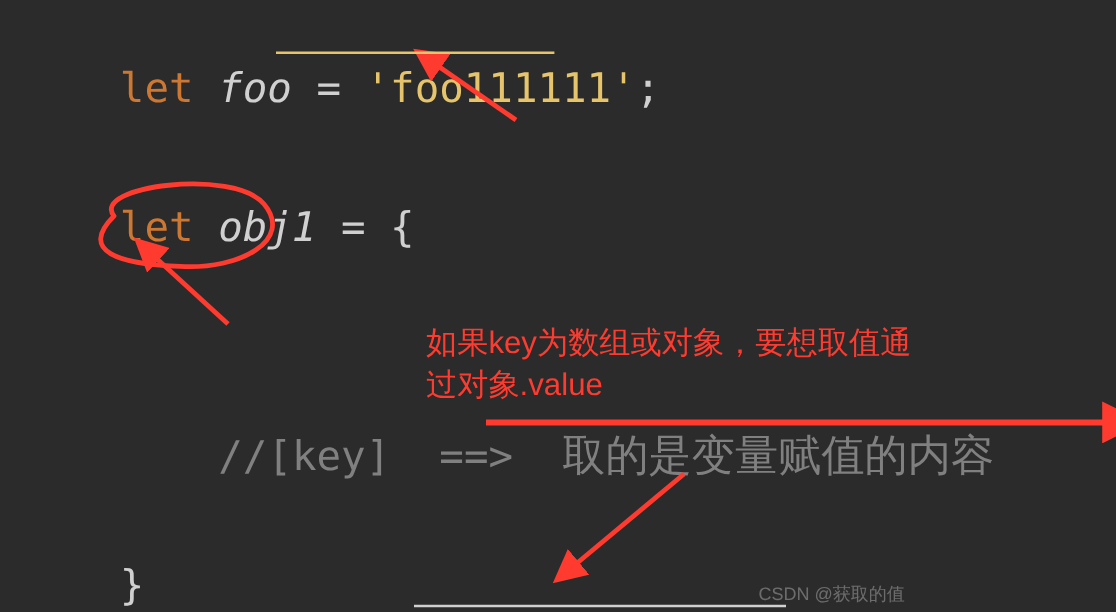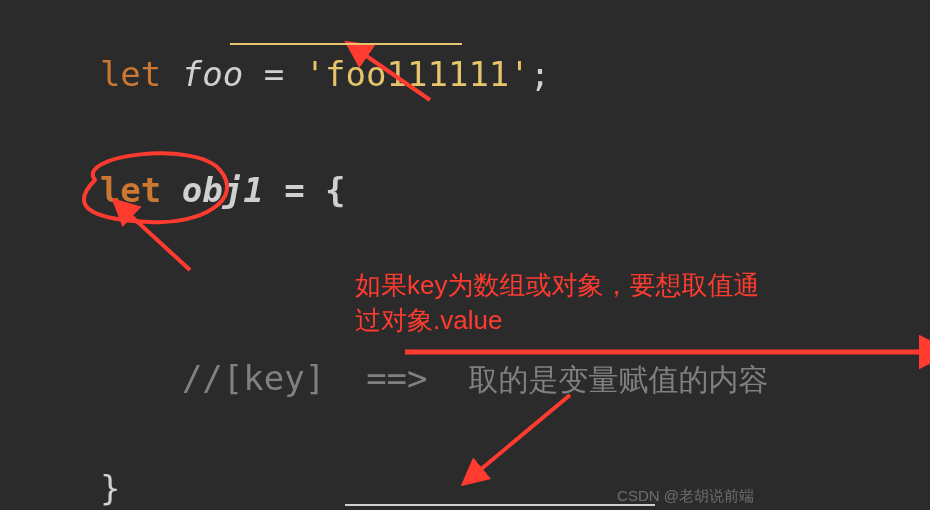--- a/index.html
+++ b/index.html
@@ -22,21 +22,21 @@
   .line {
     position: absolute;
     white-space: pre;
   }
   .kw   { color: #cc7832; }       
   .ident{ color: #d0d0d0; font-style: italic; }
   .op   { color: #d0d0d0; }
   .str  { color: #e6c46b; }
   .punc { color: #d0d0d0; }       
   .cmt  { color: #808080; }
-  .cmtCn{ color: #808080; font-family: "PingFang SC","Hiragino Sans GB","Microsoft YaHei",sans-serif; font-size:30px;}
+  .cmtCn{ color: #808080; font-family: "PingFang SC","Hiragino Sans GB","Microsoft YaHei",sans-serif; font-size:36px;}
   .redText {
     color: #ff3b30;
     font-family: "PingFang SC","Hiragino Sans GB","Microsoft YaHei",sans-serif;
     font-size: 26px;
     position: absolute;
     margin-left: 20px;
   }
   .watermark{
     position:absolute;
     bottom:4px;
@@ -54,21 +54,21 @@
 </style>
 </head>
 <body>
 
 <div class="code-area">
 
   <div class="line" style="left:18px; top:6px;">
     <span class="kw">let </span><span class="ident">foo</span><span class="op"> = </span><span class="str">'foo111111'</span><span class="punc">;</span>
   </div>
 
-  <div class="line" style="left:18px; top:122px;font-weight:bold;">
+  <div class="line" style="left:18px; top:122px;">
     <span class="kw">let </span><span class="ident">obj1</span><span class="op"> = </span><span class="punc">{</span>
   </div>
 
 
   <div class="line" style="left:100px; top:310px;">
     <span class="cmt">//</span><span class="cmt">[key]  ==&gt;  </span><span class="cmtCn">取的是变量赋值的内容</span>
   </div>
 
   <div class="line" style="left:18px; top:420px;">
     <span class="punc">}</span>
@@ -96,14 +96,14 @@
 
     <path d="M405,352 L922,352" stroke="#ff3b30" stroke-width="5" fill="none" marker-end="url(#ah)"></path>
 
     <path d="M570,395 L480,470" stroke="#ff3b30" stroke-width="4" fill="none" marker-end="url(#ah)"></path>
 
     <line x1="230" y1="44" x2="462" y2="44" stroke="#e6c46b" stroke-width="2"></line>
 
     <line x1="345" y1="505" x2="655" y2="505" stroke="#d0d0d0" stroke-width="2"></line>
   </svg>
 
-  <div class="watermark">CSDN @老胡说前端</div>
+  <div class="watermark">CSDN @获取的值</div>
 </div>
 
 </body></html>

